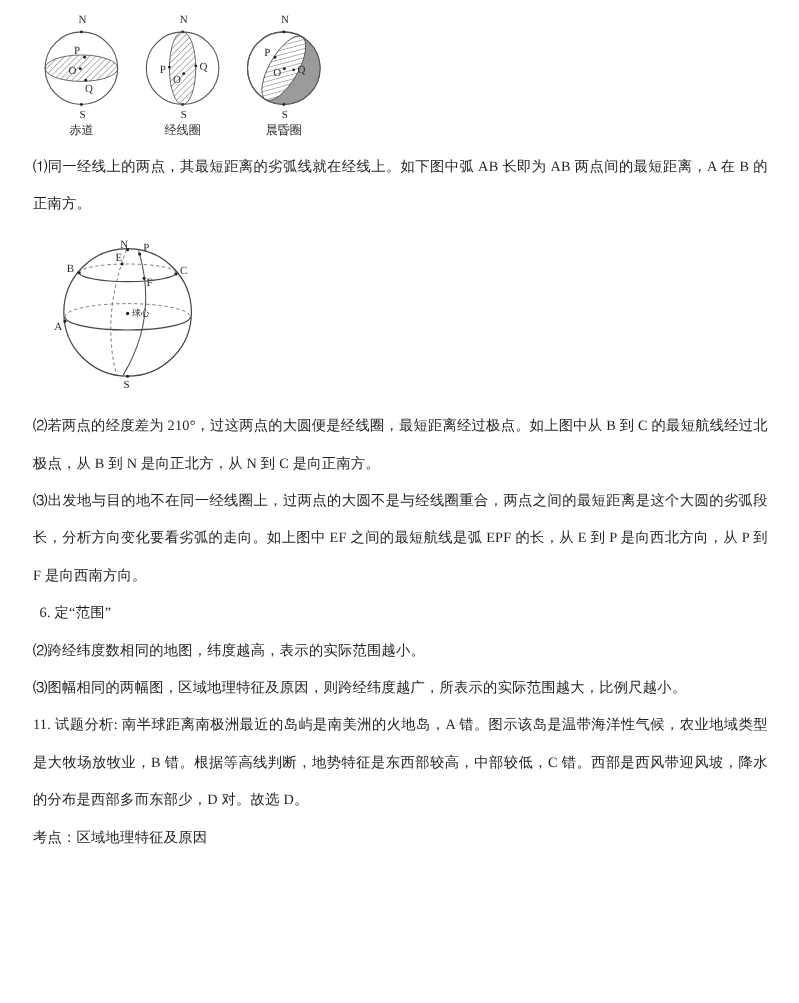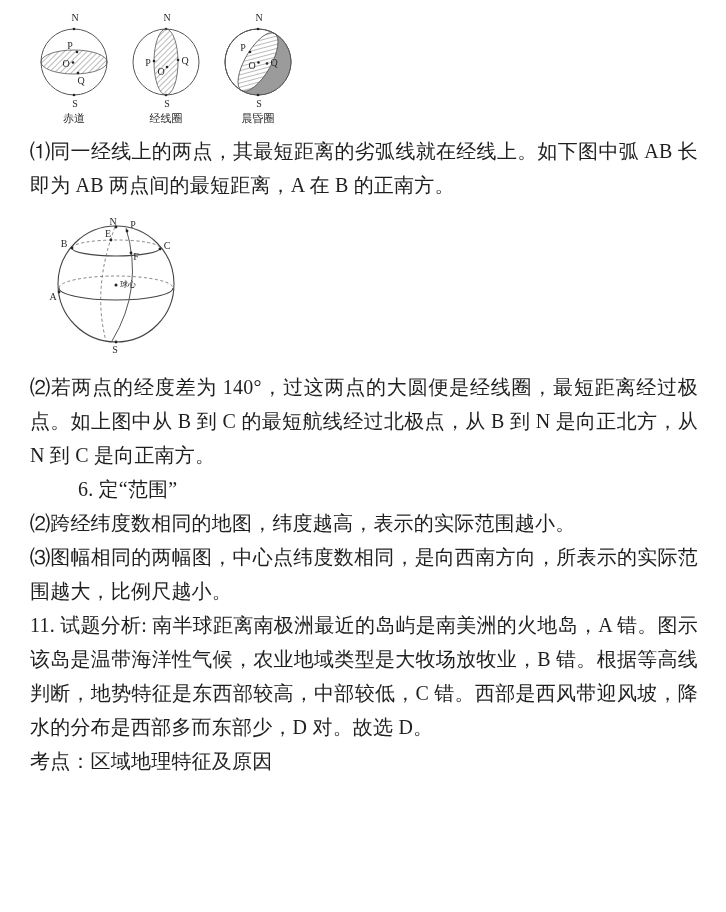--- a/index.html
+++ b/index.html
@@ -10,28 +10,28 @@
     color: #1f1f1f;
     font-family: "Liberation Serif", "DejaVu Serif", serif;
     overflow: hidden;
   }
   .page {
     width: 726px; height: 912px;
     padding: 4px 28px 0 30px;
     overflow: hidden;
   }
   .para {
-    font-size: 20px;
+    font-size: 13px;
     line-height: 34px;
     text-align: justify;
     margin: 0;
     letter-spacing: 0.2px;
     font-family: Liberation Serif, serif;
   }
-  .heading-indent { padding-left: 6px; margin-left: 42px; }
+  .heading-indent { padding-left: 6px; }
   .bold { font-weight: bold; }
   .fig-three-globes { display: block; margin: 2px 0 8px 0; }
   .fig-sphere { display: block; margin: 16px 0 14px 16px; }
   svg text {
     font-family: "Liberation Serif", "DejaVu Serif", serif;
     fill: #2a2a2a;
   }
   .lbl { font-size: 10px; }
   .lbl-small { font-size: 8px; }
   .cap { font-size: 11px; }
@@ -144,23 +144,24 @@
     <circle class="dot" cx="13" cy="74" r="1.4"></circle>
     <text class="lbl" x="7" y="82" text-anchor="middle">A</text>
 
     <circle class="dot" cx="70" cy="67" r="1.5"></circle>
     <text class="lbl-small" x="74" y="69">球心</text>
 
     <circle class="dot" cx="70" cy="124" r="1.4"></circle>
     <text class="lbl" x="69" y="135" text-anchor="middle">S</text>
   </svg>
 
-  <p class="para">⑵若两点的经度差为 140°，过这两点的大圆便是经线圈，最短距离经过极点。如上图中从 B 到 C 的最短航线经过北极点，从 B 到 N 是向正北方，从 N 到 C 是向正南方。</p>
+  <p class="para">⑵若两点的经度差为 210°，过这两点的大圆便是经线圈，最短距离经过极点。如上图中从 B 到 C 的最短航线经过北极点，从 B 到 N 是向正北方，从 N 到 C 是向正南方。</p>
+  <p class="para">⑶出发地与目的地不在同一经线圈上，过两点的大圆不是与经线圈重合，两点之间的最短距离是这个大圆的劣弧段长，分析方向变化要看劣弧的走向。如上图中 EF 之间的最短航线是弧 EPF 的长，从 E 到 P 是向西北方向，从 P 到 F 是向西南方向。</p>
 
   <p class="para heading-indent">6. 定“范围”</p>
   <p class="para">⑵跨经纬度数相同的地图，纬度越高，表示的实际范围越小。</p>
-  <p class="para">⑶图幅相同的两幅图，中心点纬度数相同，是向西南方向，所表示的实际范围越大，比例尺越小。</p>
+  <p class="para">⑶图幅相同的两幅图，区域地理特征及原因，则跨经纬度越广，所表示的实际范围越大，比例尺越小。</p>
 
   <p class="para">11. 试题分析: 南半球距离南极洲最近的岛屿是南美洲的火地岛，A 错。图示该岛是温带海洋性气候，农业地域类型是大牧场放牧业，B 错。根据等高线判断，地势特征是东西部较高，中部较低，C 错。西部是西风带迎风坡，降水的分布是西部多而东部少，D 对。故选 D。</p>
 
   <p class="para">考点：区域地理特征及原因</p>
 
 </div>
 
 </body></html>

